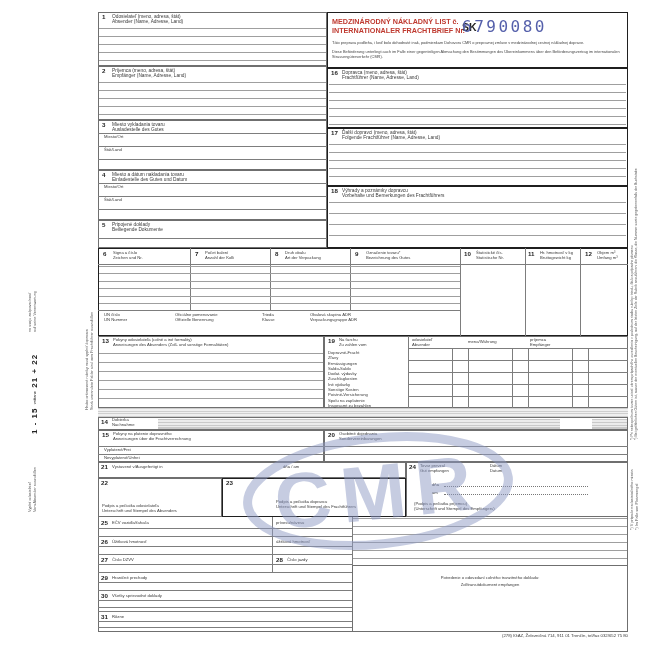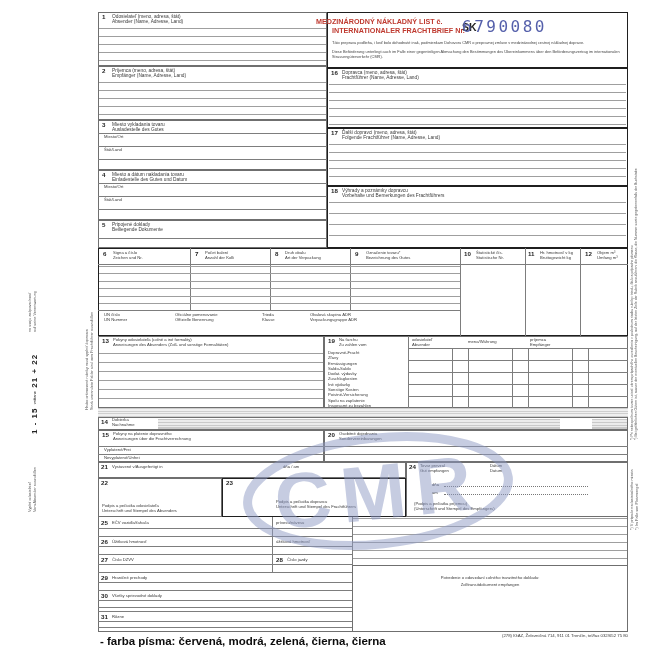--- a/index.html
+++ b/index.html
@@ -77,21 +77,21 @@
 
   <div class="bx" style="left:98px;top:220px;width:229px;height:28px;"></div>
   <span class="n" style="left:102px;top:222px;">5</span>
   <div class="lb" style="left:112px;top:222px;">
     <div>Pripojené doklady</div>
     <div>Beiliegende Dokumente</div>
   </div>
   <div class="hline" style="left:98px;top:238px;width:229px;"></div>
 
   <div class="bx th" style="left:327px;top:12px;width:301px;height:56px;"></div>
-  <div class="title" style="left:316px;top:17px;text-align:center;">MEDZINÁRODNÝ NÁKLADNÝ LIST č.</div>
+  <div class="title" style="left:332px;top:17px;text-align:center;">MEDZINÁRODNÝ NÁKLADNÝ LIST č.</div>
   <div class="title" style="left:332px;top:26px;">INTERNATIONALER FRACHTBRIEF Nr.</div>
   <div class="sk" style="left:462px;top:21px;">SK</div>
   <div class="serial" style="left:462px;top:17px;">6790080</div>
   <div class="note" style="left:332px;top:41px;width:290px;">Táto preprava podlieha, i keď bolo dohodnuté inak, podmienkam Dohovoru CMR o prepravnej zmluve v medzinárodnej cestnej nákladnej doprave.</div>
   <div class="note" style="left:332px;top:50px;width:290px;">Diese Beförderung unterliegt auch im Falle einer gegenteiligen Abmachung den Bestimmungen des Übereinkommens über den Beförderungsvertrag im internationalen Strassengüterverkehr (CMR).</div>
 
   <div class="bx th" style="left:327px;top:68px;width:301px;height:60px;"></div>
   <span class="n" style="left:331px;top:70px;">16</span>
   <div class="lb" style="left:342px;top:70px;">
     <div>Dopravca (meno, adresa, štát)</div>
@@ -370,15 +370,14 @@
   <div class="vt" style="left:630px;top:240px;height:200px;font-size:3.5px;">
     <div>*) Pri nebezpečnom tovare uviesť okrem prípadného osvedčenia v poslednom riadku rubriky: triedu, číslo a prípadne písmeno</div>
     <div>*) Bei gefährlichen Gütern ist, ausser der eventuellen Bescheinigung, auf der letzten Zeile der Rubrik anzuführen: die Klasse, die Nummer sowie gegebenenfalls der Buchstabe</div>
   </div>
   <div class="vt" style="left:630px;top:445px;height:85px;">
     <div>*) V prípade nedostatočného miesta</div>
     <div>*) Im Falle von Platzmangel</div>
   </div>
 
   <div class="imp" style="left:328px;top:632.5px;width:300px;">(278) IGAZ, Železničná 714, 911 01 Trenčín, tel/fax 032/652 75 80</div>
-  <div class="cap" style="left:100px;top:635px;">- farba písma: červená, modrá, zelená, čierna, čierna</div>
 
 </div>
 
 </body></html>

